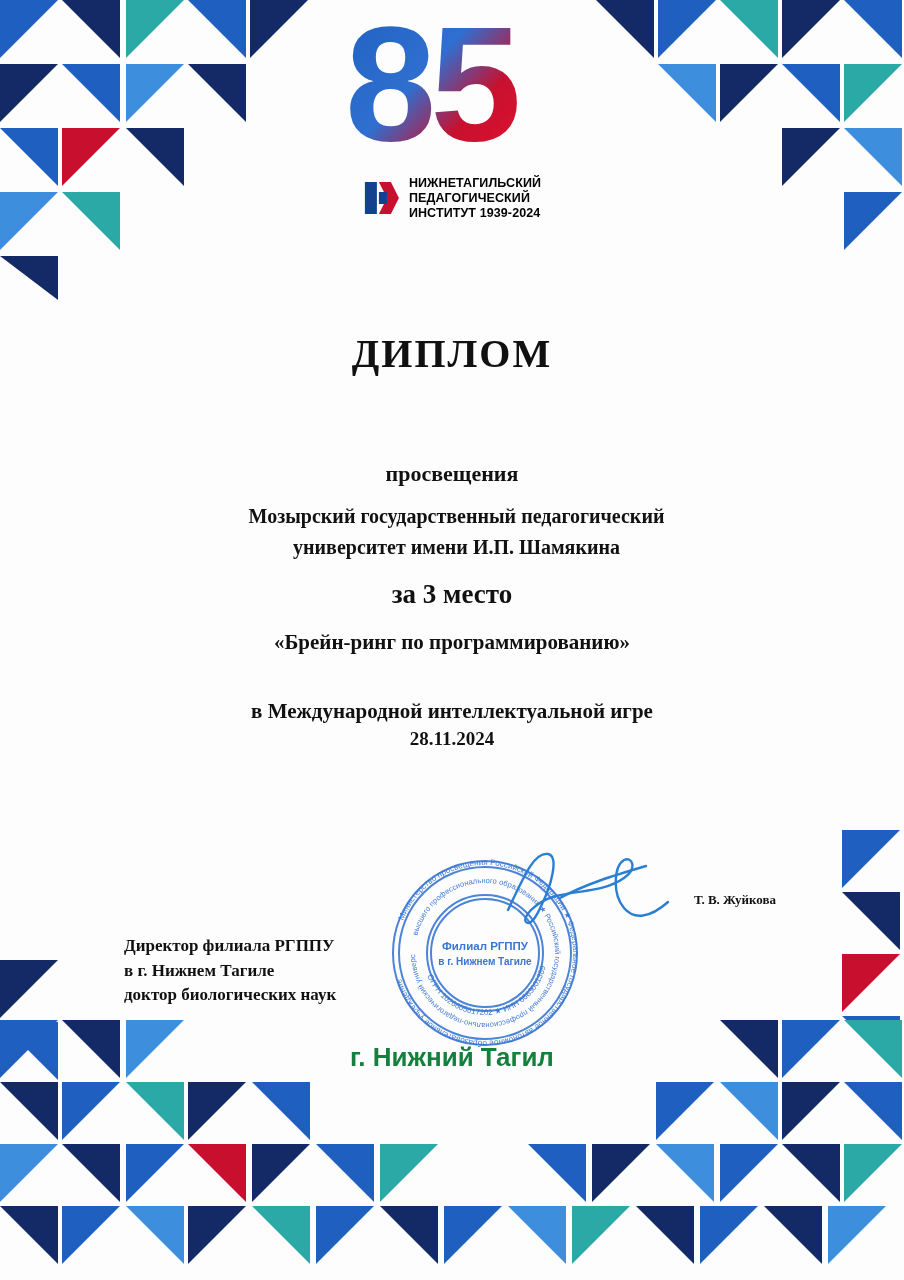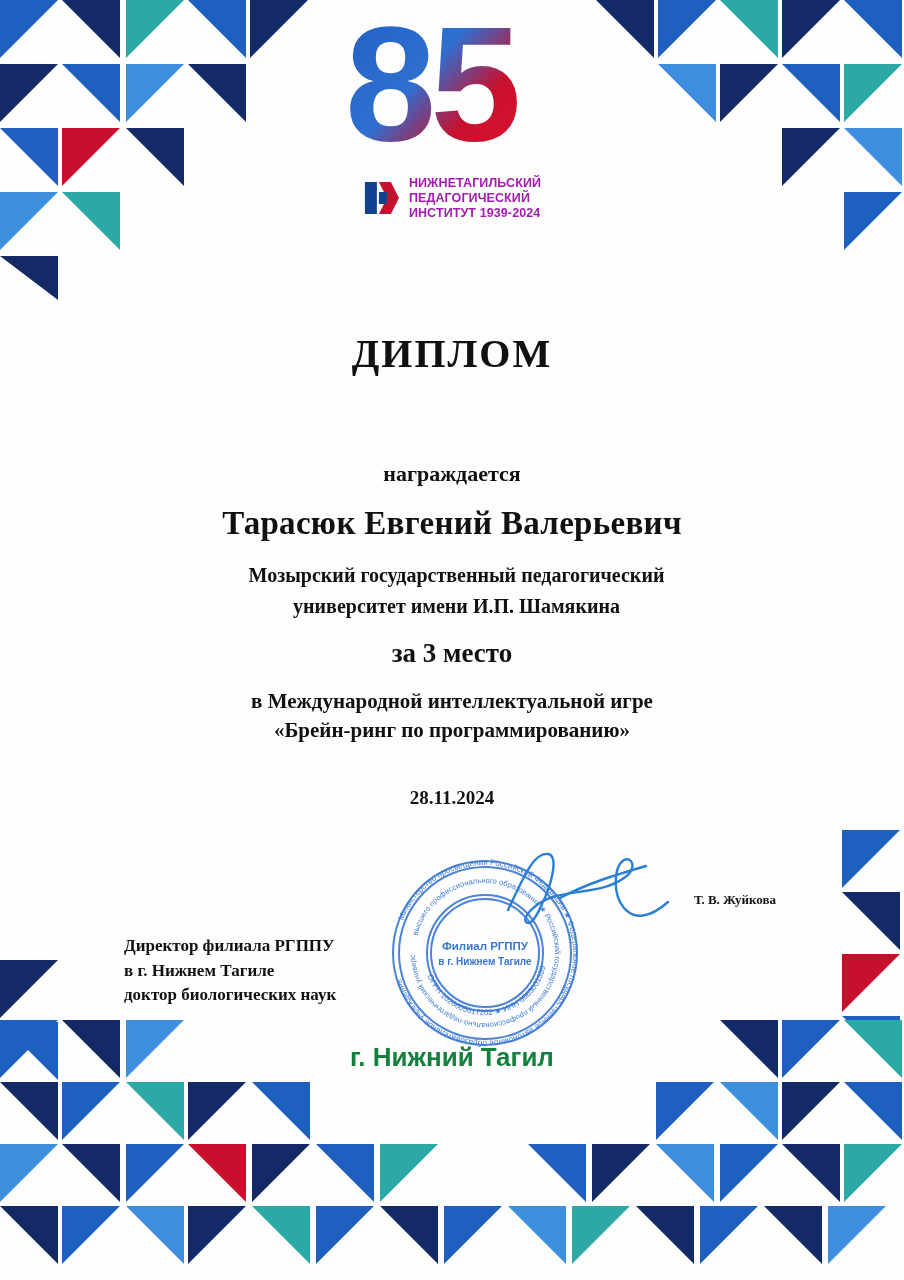--- a/index.html
+++ b/index.html
@@ -57,21 +57,21 @@
     display: flex;
     align-items: center;
     gap: 8px;
   }
   .inst-mark { width: 38px; height: 40px; }
   .inst-text {
     font-family: "Liberation Sans", sans-serif;
     font-weight: bold;
     font-size: 12.5px;
     line-height: 1.18;
-    color: #a21caf;
+    color: #000000;
     letter-spacing: 0.1px;
     white-space: pre-line;
   }
 
   
   .content {
     position: absolute;
     left: 0;
     top: 330px;
     width: 904px;
@@ -333,27 +333,26 @@
         <polygon points="16,14 24,14 24,26 16,26" fill="#14418f"></polygon>
       </svg>
       <div class="inst-text">НИЖНЕТАГИЛЬСКИЙ
 ПЕДАГОГИЧЕСКИЙ
 ИНСТИТУТ 1939-2024</div>
     </div>
   </div>
 
   <div class="content">
     <h1 class="title">ДИПЛОМ</h1>
-    <p class="awarded-to">награждается</p>
-    <p class="recipient">Тарасюк Евгений Валерьевич</p>
+    <p class="awarded-to">просвещения</p>
     <p class="org-line">Мозырский государственный педагогический</p>
     <p class="org-line second">университет имени И.П. Шамякина</p>
     <p class="place">за 3 место</p>
+    <p class="event-line second">«Брейн-ринг по программированию»</p>
     <p class="event-line">в Международной интеллектуальной игре</p>
-    <p class="event-line second">«Брейн-ринг по программированию»</p>
     <p class="date">28.11.2024</p>
   </div>
 
   <div class="signature-area">
 
     <div class="signer-role">Директор филиала РГППУ
 в г. Нижнем Тагиле
 доктор биологических наук</div>
     <div class="signer-name">Т. В. Жуйкова</div>
 

